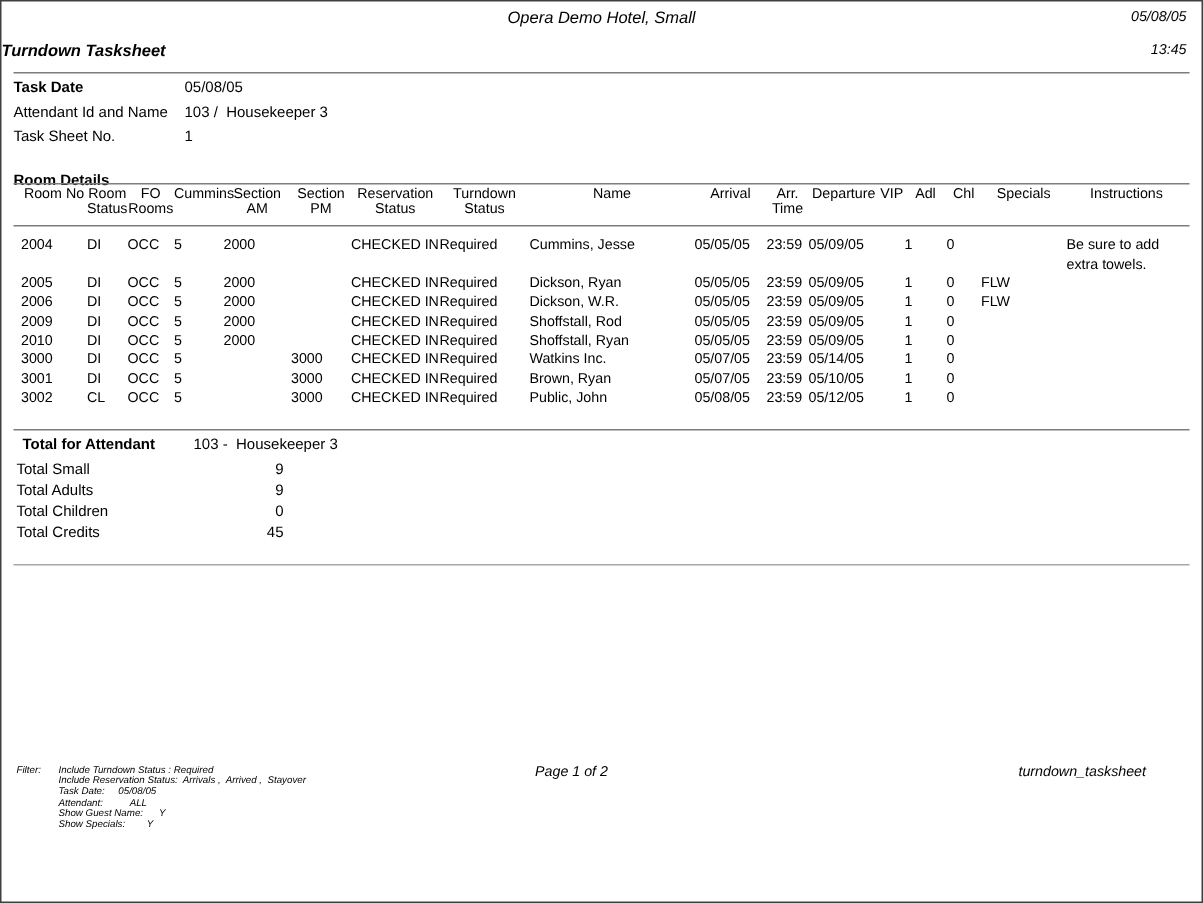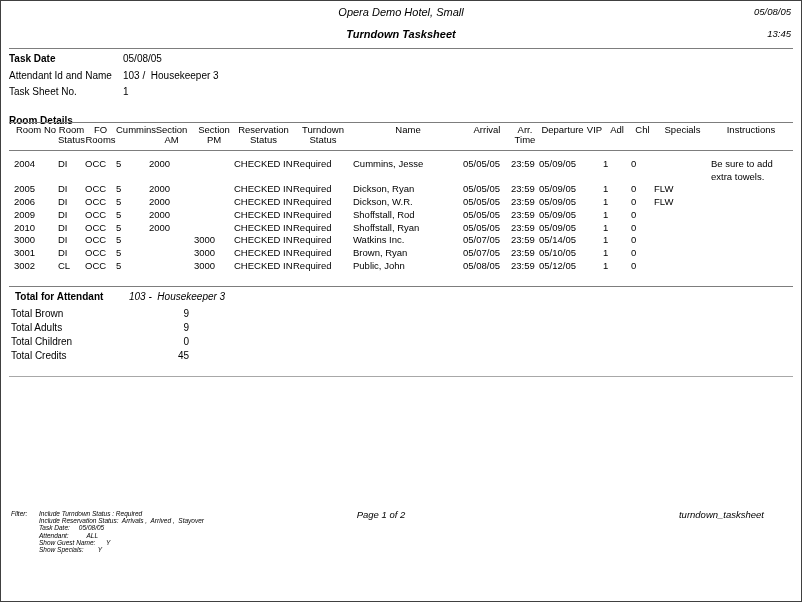--- a/index.html
+++ b/index.html
@@ -10,21 +10,21 @@
     background:#ffffff;
     font-family:"Liberation Sans",sans-serif;
     color:#000;
     overflow:hidden;
   }
   .b{font-weight:bold;}
   .rule{position:absolute;left:8px;right:8px;border-top:1px solid #7d7d7d;height:0;}
   .rule.gray{border-top-color:#a8a8a8;}
   
   .title1{position:absolute;top:5px;left:0;right:0;text-align:center;font-size:11px;font-style:italic;}
-  .title2{position:absolute;top:27px;left:0;right:0;text-align:center;font-size:11px;font-style:italic;font-weight:bold;}
+  .title2{position:absolute;top:27px;left:0;right:0;text-align:left;font-size:11px;font-style:italic;font-weight:bold;}
   .hdate{position:absolute;top:5px;right:10px;font-size:9.5px;font-style:italic;}
   .htime{position:absolute;top:27px;right:10px;font-size:9.5px;font-style:italic;}
   
   .info-row{position:absolute;left:0;right:0;height:15px;font-size:10px;}
   .ilabel{position:absolute;left:8px;}
   .ivalue{position:absolute;left:122px;white-space:pre;}
   .section-title{position:absolute;top:102px;left:8px;font-size:10px;font-weight:bold;margin-top:12px;}
   
   table.room{
     position:absolute;top:124px;left:13px;width:777px;
@@ -36,21 +36,21 @@
     padding:0;line-height:10px;height:25px;
   }
   table.room td{
     text-align:left;vertical-align:top;padding:0;
     line-height:12.7px;white-space:nowrap;overflow:visible;
   }
   table.room td.wrap{white-space:normal;}
   table.room tbody tr:first-child td{padding-top:8px;}
   
   .tot-head-label{position:absolute;top:290px;left:14px;font-size:10px;font-weight:bold;}
-  .tot-head-value{position:absolute;top:290px;left:128px;font-size:10px;white-space:pre;font-style:italic;}
+  .tot-head-value{position:absolute;top:290px;left:128px;font-size:10px;white-space:pre;}
   .totals-rows{position:absolute;top:307px;left:0;right:0;}
   .trow{position:relative;height:13.9px;font-size:10px;}
   .tlabel{position:absolute;left:10px;}
   .tvalue{position:absolute;left:128px;width:60px;text-align:right;}
   
   .filter-label{position:absolute;top:509px;left:10px;font-size:6.5px;font-style:italic;}
   .filter-lines{position:absolute;top:509px;left:38px;font-size:6.5px;font-style:italic;line-height:7.2px;}
   .filter-lines div{white-space:pre;}
   .page-info{position:absolute;top:508px;left:0;right:40px;text-align:center;font-size:9.5px;font-style:italic;}
   .report-name{position:absolute;top:508px;right:37px;font-size:9.5px;font-style:italic;}
@@ -281,21 +281,21 @@
         </tr>
       </tbody>
   </table>
 
   <div class="rule" style="top:285px"></div>
 
   <div class="tot-head-label">Total for Attendant</div>
   <div class="tot-head-value">103 -  Housekeeper 3</div>
   <div class="totals-rows">
       <div class="trow">
-        <span class="tlabel">Total Brown</span>
+        <span class="tlabel">Total Small</span>
         <span class="tvalue">9</span>
       </div>
       <div class="trow">
         <span class="tlabel">Total Adults</span>
         <span class="tvalue">9</span>
       </div>
       <div class="trow">
         <span class="tlabel">Total Children</span>
         <span class="tvalue">0</span>
       </div>

